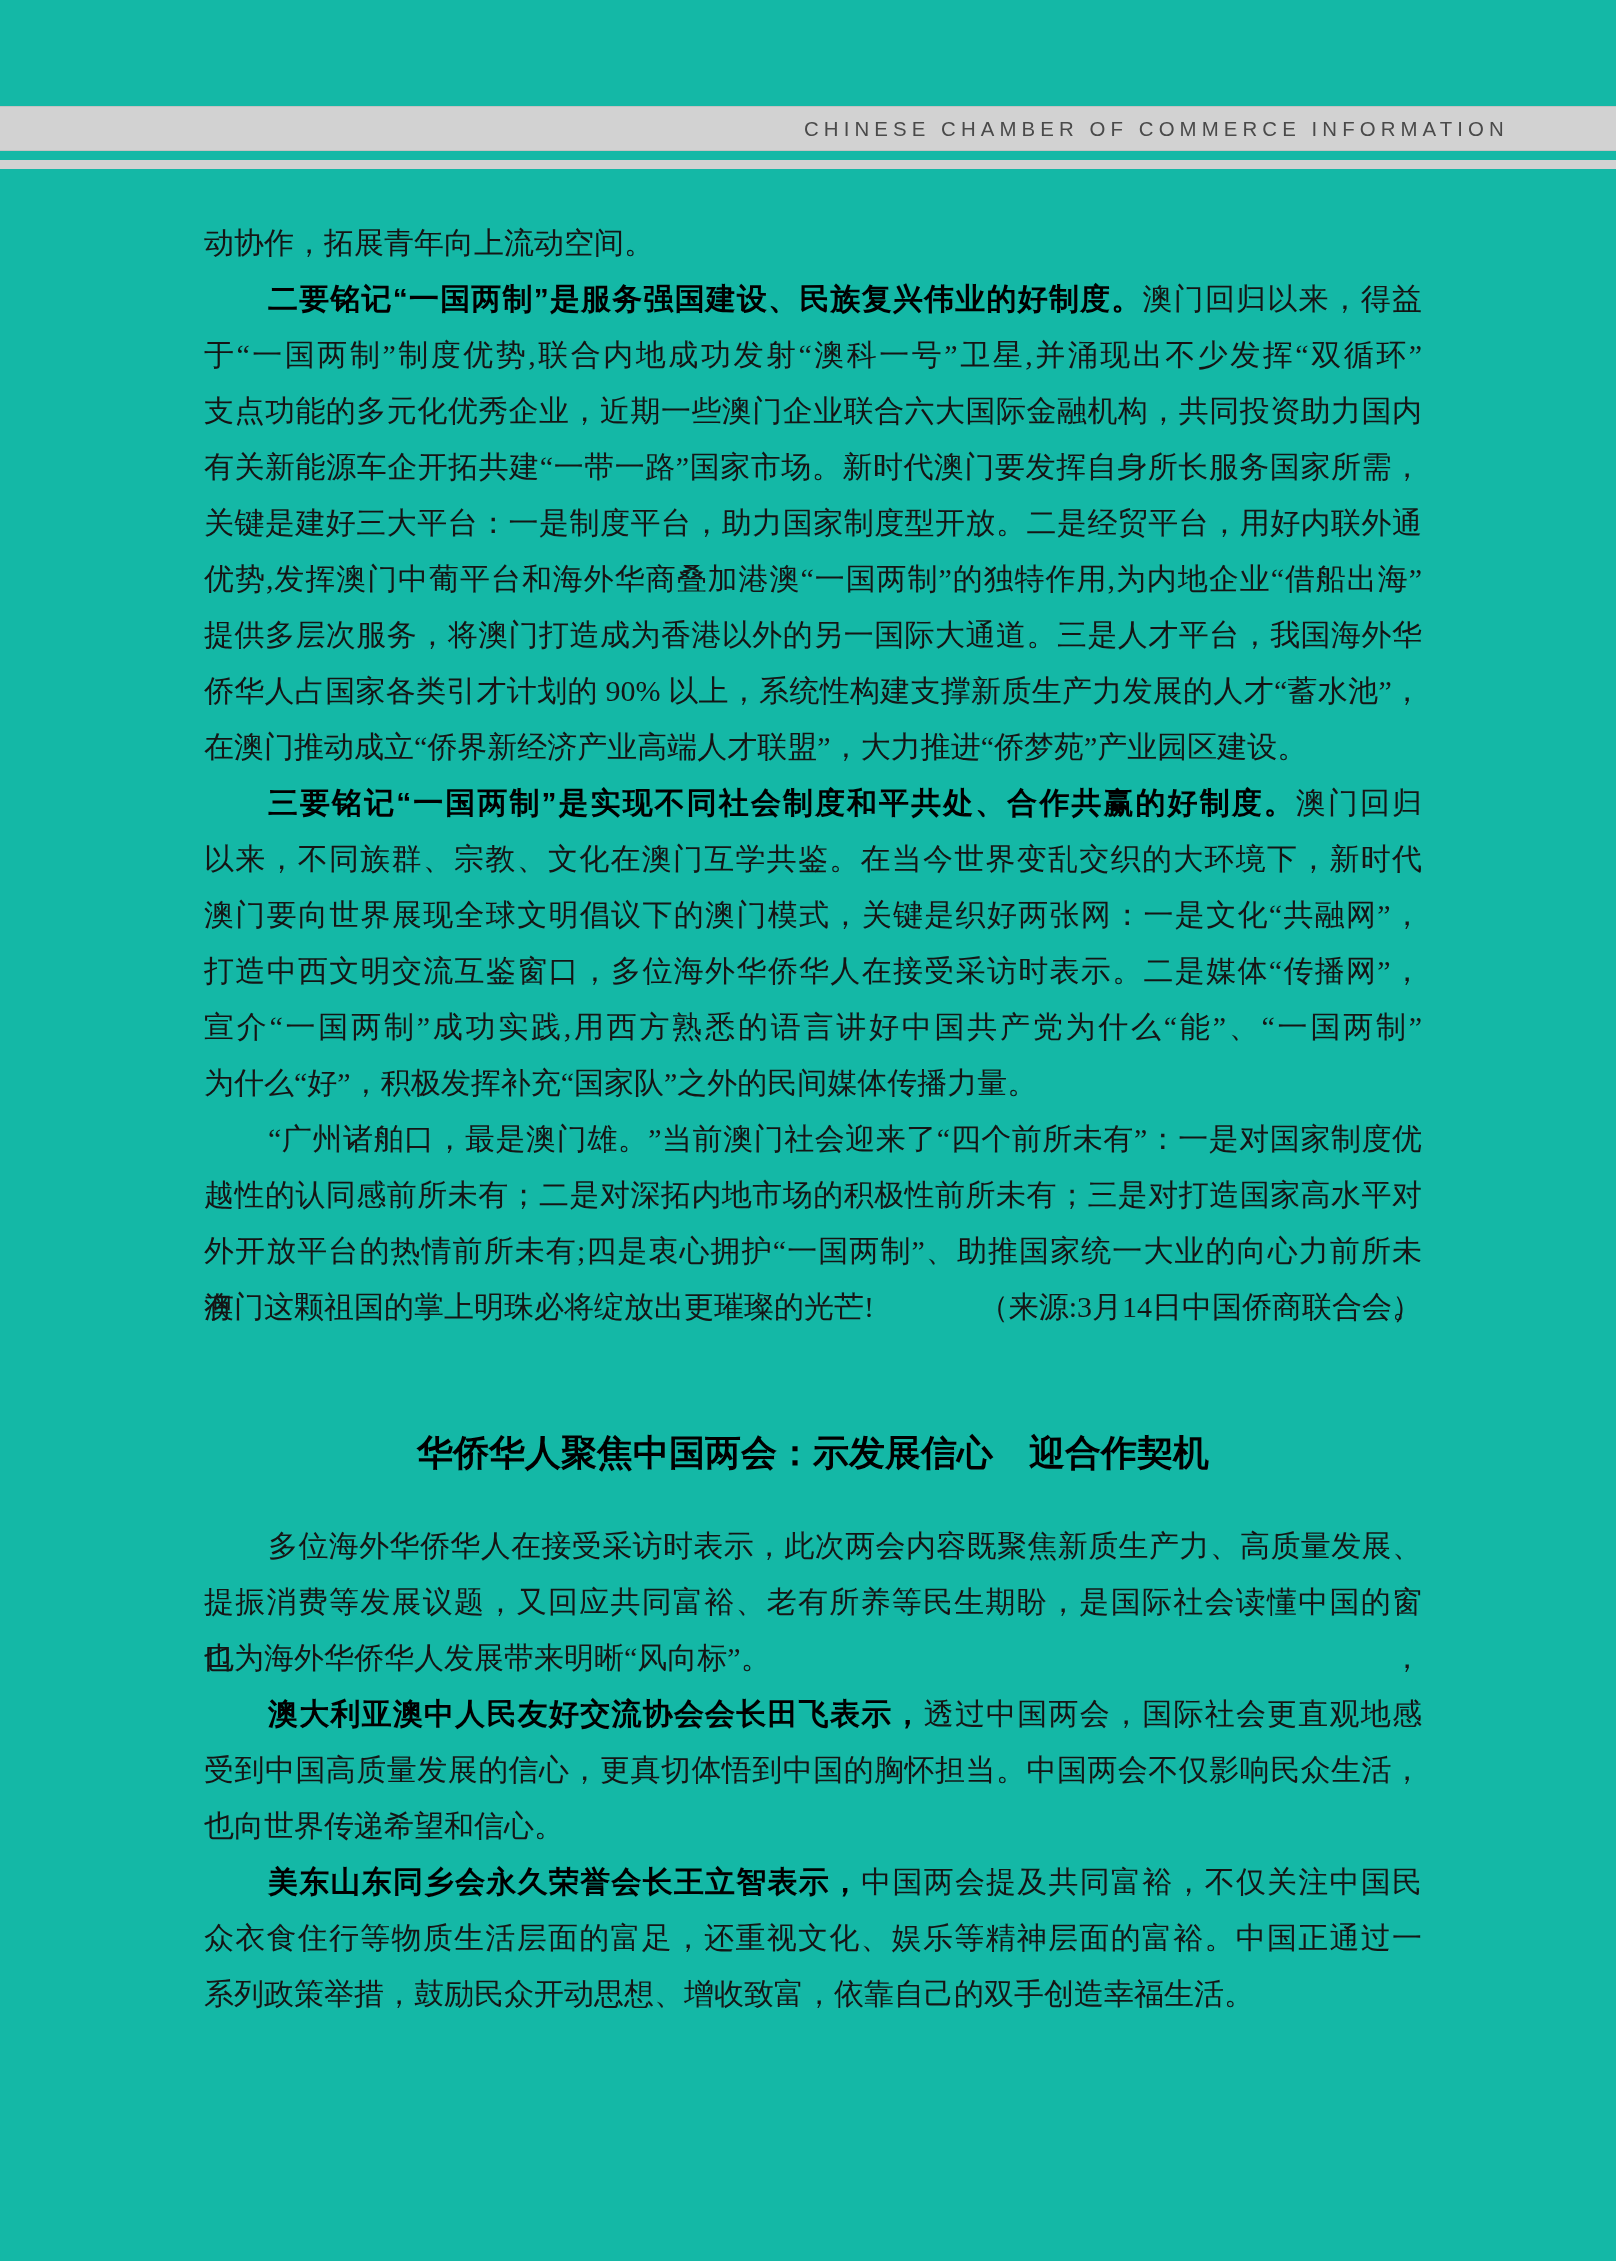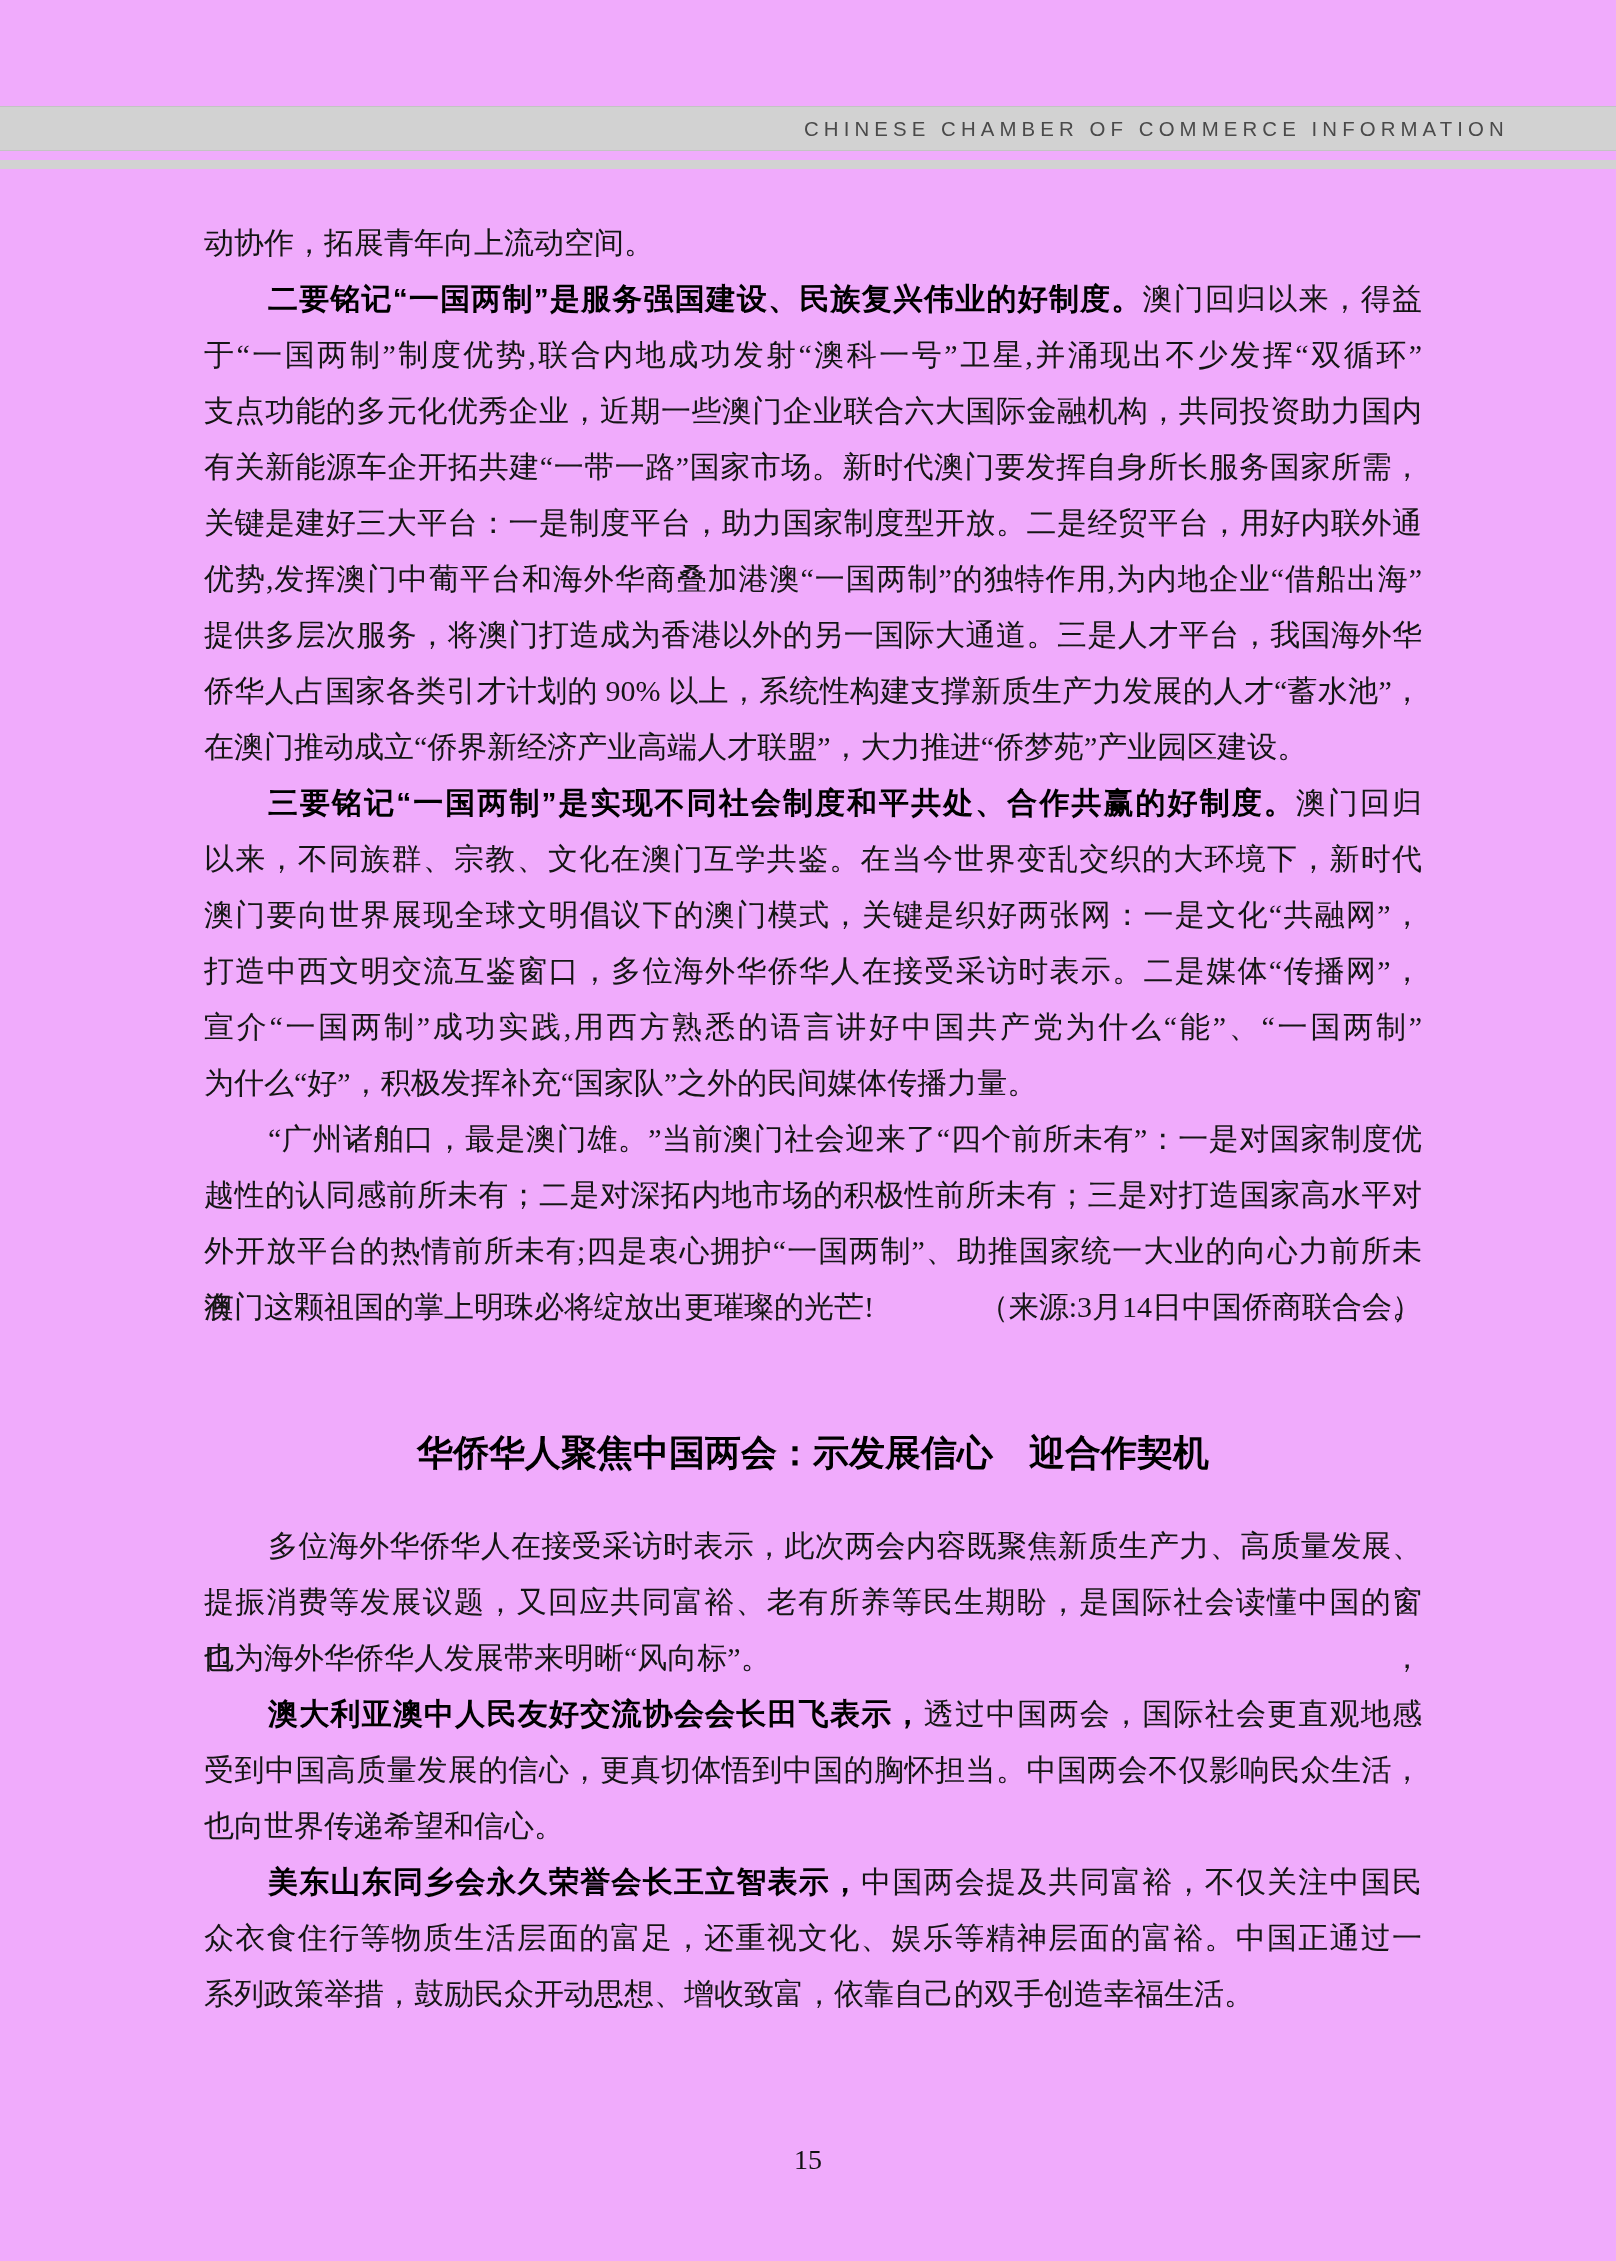--- a/index.html
+++ b/index.html
@@ -1,19 +1,19 @@
 <!DOCTYPE html>
 <html style="font-size:11.6px"><head>
 <meta charset="utf-8">
 <style>
   html,body{margin:0;padding:0;background:#ffffff;}
   .page{
     position:relative;
     width:1616px;height:2261px;
-    background:#f0abfc;
+    background:#14b8a6;
     overflow:hidden;
     font-family:"Liberation Serif","DejaVu Serif",serif;
     color:#151515;
   }
   
   .band-main{
     position:absolute;left:0;top:106px;width:1616px;height:45px;
     background:#d2d2d2;
     border-top:1.5px solid #c3c3c3;border-bottom:1.5px solid #c3c3c3;
     box-sizing:border-box;
@@ -115,16 +115,15 @@
         <div class="line">也为海外华侨华人发展带来明晰“风向标”。</div>
         <div class="line indent fill"><b>澳大利亚澳中人民友好交流协会会长田飞表示，</b>透过中国两会，国际社会更直观地感</div>
         <div class="line fill">受到中国高质量发展的信心，更真切体悟到中国的胸怀担当。中国两会不仅影响民众生活，</div>
         <div class="line">也向世界传递希望和信心。</div>
         <div class="line indent fill"><b>美东山东同乡会永久荣誉会长王立智表示，</b>中国两会提及共同富裕，不仅关注中国民</div>
         <div class="line fill">众衣食住行等物质生活层面的富足，还重视文化、娱乐等精神层面的富裕。中国正通过一</div>
         <div class="line">系列政策举措，鼓励民众开动思想、增收致富，依靠自己的双手创造幸福生活。</div>
       </section>
   </main>
 
-  <div class="page-number">15</div>
 
 </div>
 
 
 </body></html>

